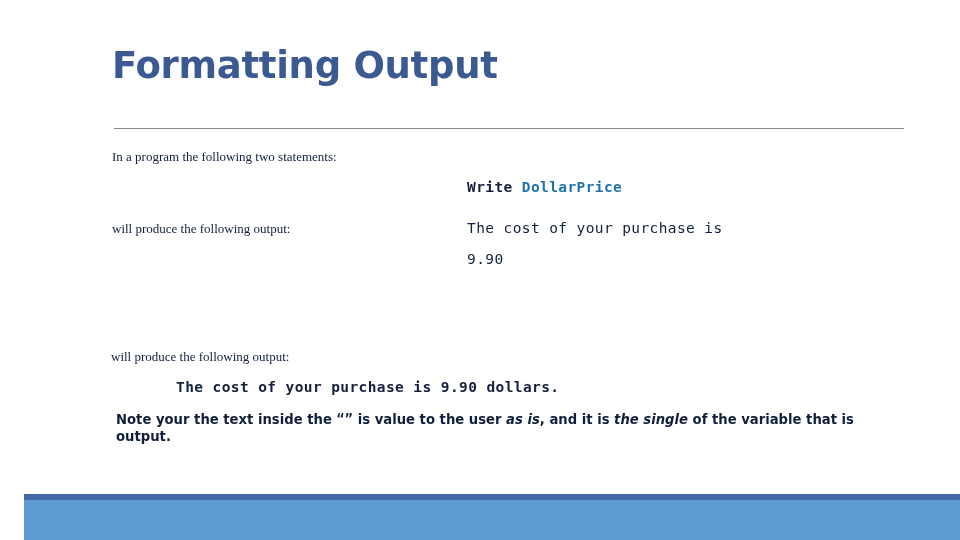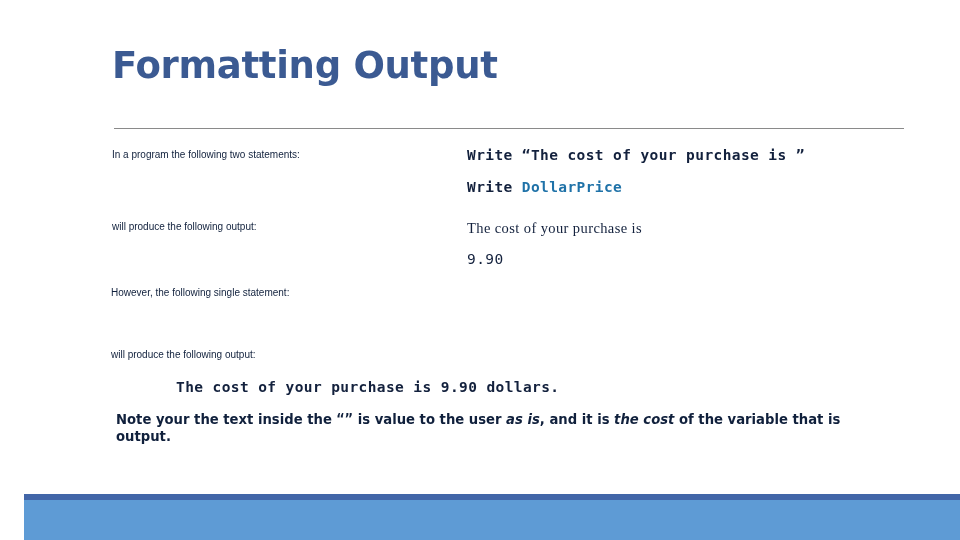--- a/index.html
+++ b/index.html
@@ -42,22 +42,22 @@
     top: 128px;
     width: 790px;
     height: 1px;
     background: #8a8a8a;
   }
 
   
   .prose {
     position: absolute;
     color: #10203c;
-    font-size: 10px;
-    font-family: Liberation Sans, sans-serif;
+    font-size: 13px;
+    font-family: Liberation Serif, serif;
     white-space: nowrap;
   }
 
   
   .code {
     position: absolute;
     font-family: "DejaVu Sans Mono", monospace;
     font-size: 14.5px;
     color: #13213d;
     white-space: pre;
@@ -126,35 +126,33 @@
 <body>
 
 <div class="slide">
 
   <div class="title">Formatting Output</div>
 
   <div class="title-rule"></div>
 
   <div class="prose" style="left:88px; top:149px;">In a program the following two statements:</div>
 
-  <div class="code bold" style="left:443px; top:147px;"><span>Write </span><span>“The cost of your purchase is ”</span></div>
 
   <div class="code bold" style="left:443px; top:179px;"><span>Write </span><span class="var">DollarPrice</span></div>
 
   <div class="prose" style="left:88px; top:221px;">will produce the following output:</div>
 
-  <div class="code" style="left:443px; top:220px;font-family:Liberation Serif, serif;">The cost of your purchase is</div>
+  <div class="code" style="left:443px; top:220px;">The cost of your purchase is</div>
 
   <div class="code" style="left:443px; top:251px;">9.90</div>
 
-  <div class="prose" style="left:87px; top:287px;">However, the following single statement:</div>
 
 
   <div class="prose" style="left:87px; top:349px;">will produce the following output:</div>
 
   <div class="code bold" style="left:152px; top:379px;">The cost of your purchase is 9.90 dollars.</div>
 
-  <div class="note"><span>Note your the text inside the </span><span class="q">“</span><span class="q">”</span><span> is value to the user </span><i>as is</i><span>, and it is </span><i>the cost</i><span> of the variable that is output.</span></div>
+  <div class="note"><span>Note your the text inside the </span><span class="q">“</span><span class="q">”</span><span> is value to the user </span><i>as is</i><span>, and it is </span><i>the single</i><span> of the variable that is output.</span></div>
 
   <div class="footer-stripe"></div>
   <div class="footer-band"></div>
 
 </div>
 
 </body></html>

